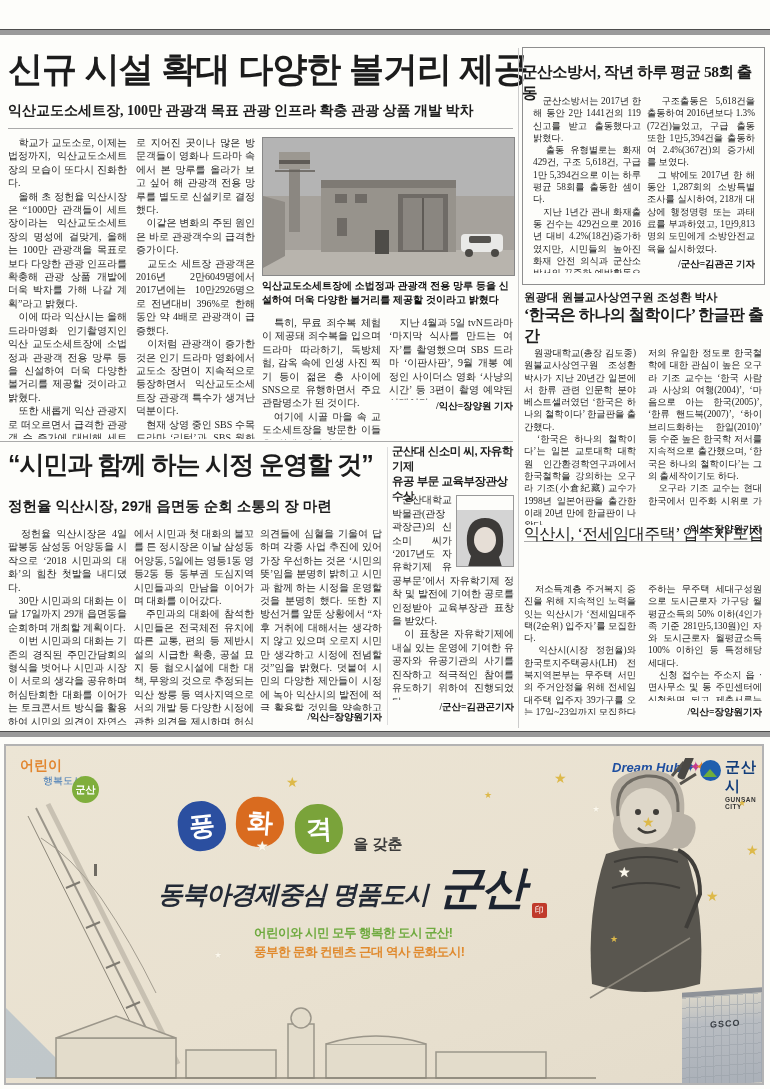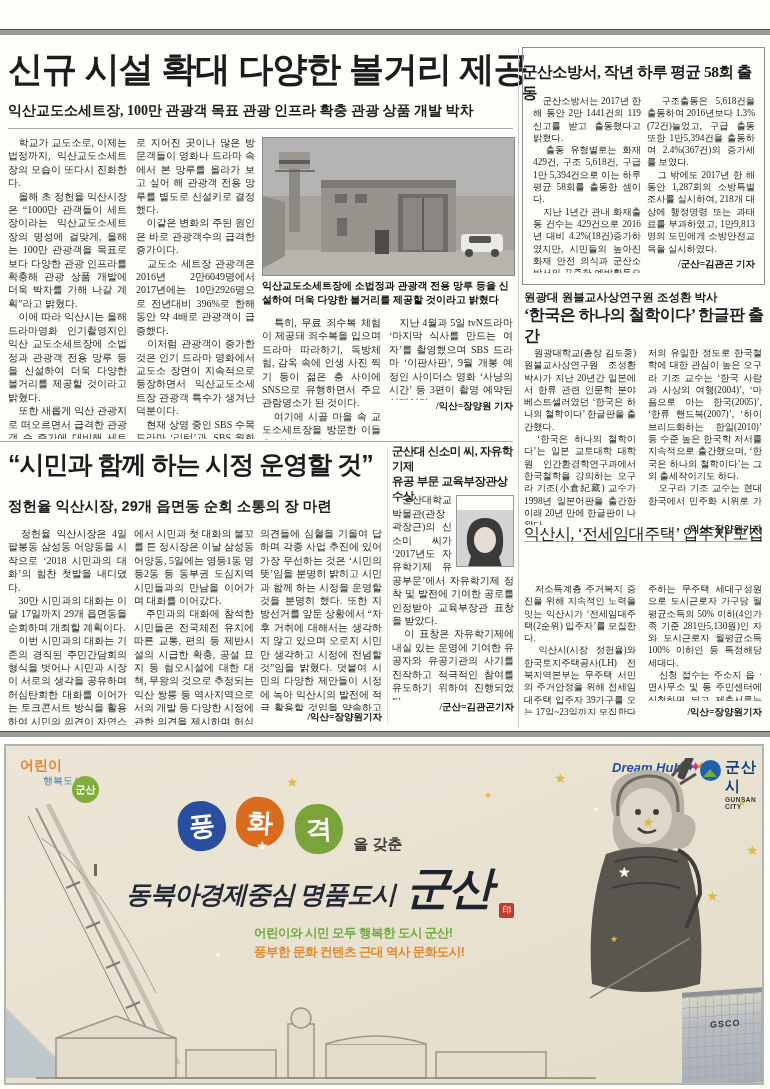--- a/index.html
+++ b/index.html
@@ -89,22 +89,22 @@
   .city-name{margin-left:25px;font-weight:900;font-size:15px;color:#123d7a;letter-spacing:1px;}
   .city-sub{margin-left:25px;font-size:6.5px;font-weight:700;color:#333;letter-spacing:0.5px;}
   .blob-row{position:absolute;left:172px;top:52px;width:260px;height:58px;}
   .blob{display:inline-block;width:48px;height:50px;border-radius:46% 54% 52% 48%;color:#fff;text-align:center;
         line-height:50px;font-weight:900;font-size:26px;margin-right:6px;vertical-align:middle;}
   .blob.b1{background:#2b4fa0;transform:rotate(-6deg);}
   .blob.b2{background:#d96b1f;transform:rotate(4deg);margin-top:-8px;}
   .blob.b3{background:#7aa33a;transform:rotate(-3deg);margin-top:6px;}
   .blob-suffix{font-weight:800;font-size:15px;color:#3a3a3a;vertical-align:bottom;}
   .callig{position:absolute;left:120px;top:112px;width:420px;white-space:nowrap;}
-  .callig-main{font-family:Liberation Serif, serif;font-weight:900;font-size:25px;color:#232a36;
-               font-style:italic;letter-spacing:-1px;}
+  .callig-main{font-family:Liberation Sans, sans-serif;font-weight:900;font-size:25px;color:#232a36;
+               font-style:italic;letter-spacing:-1px;margin-left:32px;}
   .callig-big{font-family:"Liberation Serif","DejaVu Serif",serif;font-weight:900;font-size:45px;color:#1d2430;
               font-style:italic;letter-spacing:-2px;margin-left:6px;}
   .seal{display:inline-block;width:15px;height:15px;background:#c03a2b;color:#fff;font-size:9px;line-height:15px;
         text-align:center;vertical-align:bottom;margin-left:3px;border-radius:2px;}
   .slogans{position:absolute;left:248px;top:178px;width:330px;font-weight:800;font-size:12.5px;line-height:19px;letter-spacing:-0.5px;}
   .sl1{color:#6faa3f;} .sl2{color:#e08a2e;} .sl3{color:#3f5fa5;}
   .sl4a{color:#2e3f72;} .sl4b{color:#e08a2e;} .sl4c{color:#8a5fb0;}
   .gsco{position:absolute;left:676px;top:244px;width:80px;height:90px;
         background:linear-gradient(180deg,#d9d5c9 0%,#b9bdc2 30%,#aab0b8 100%);
         border-top:5px solid #8e9298;transform:skewY(-4deg);overflow:hidden;}

